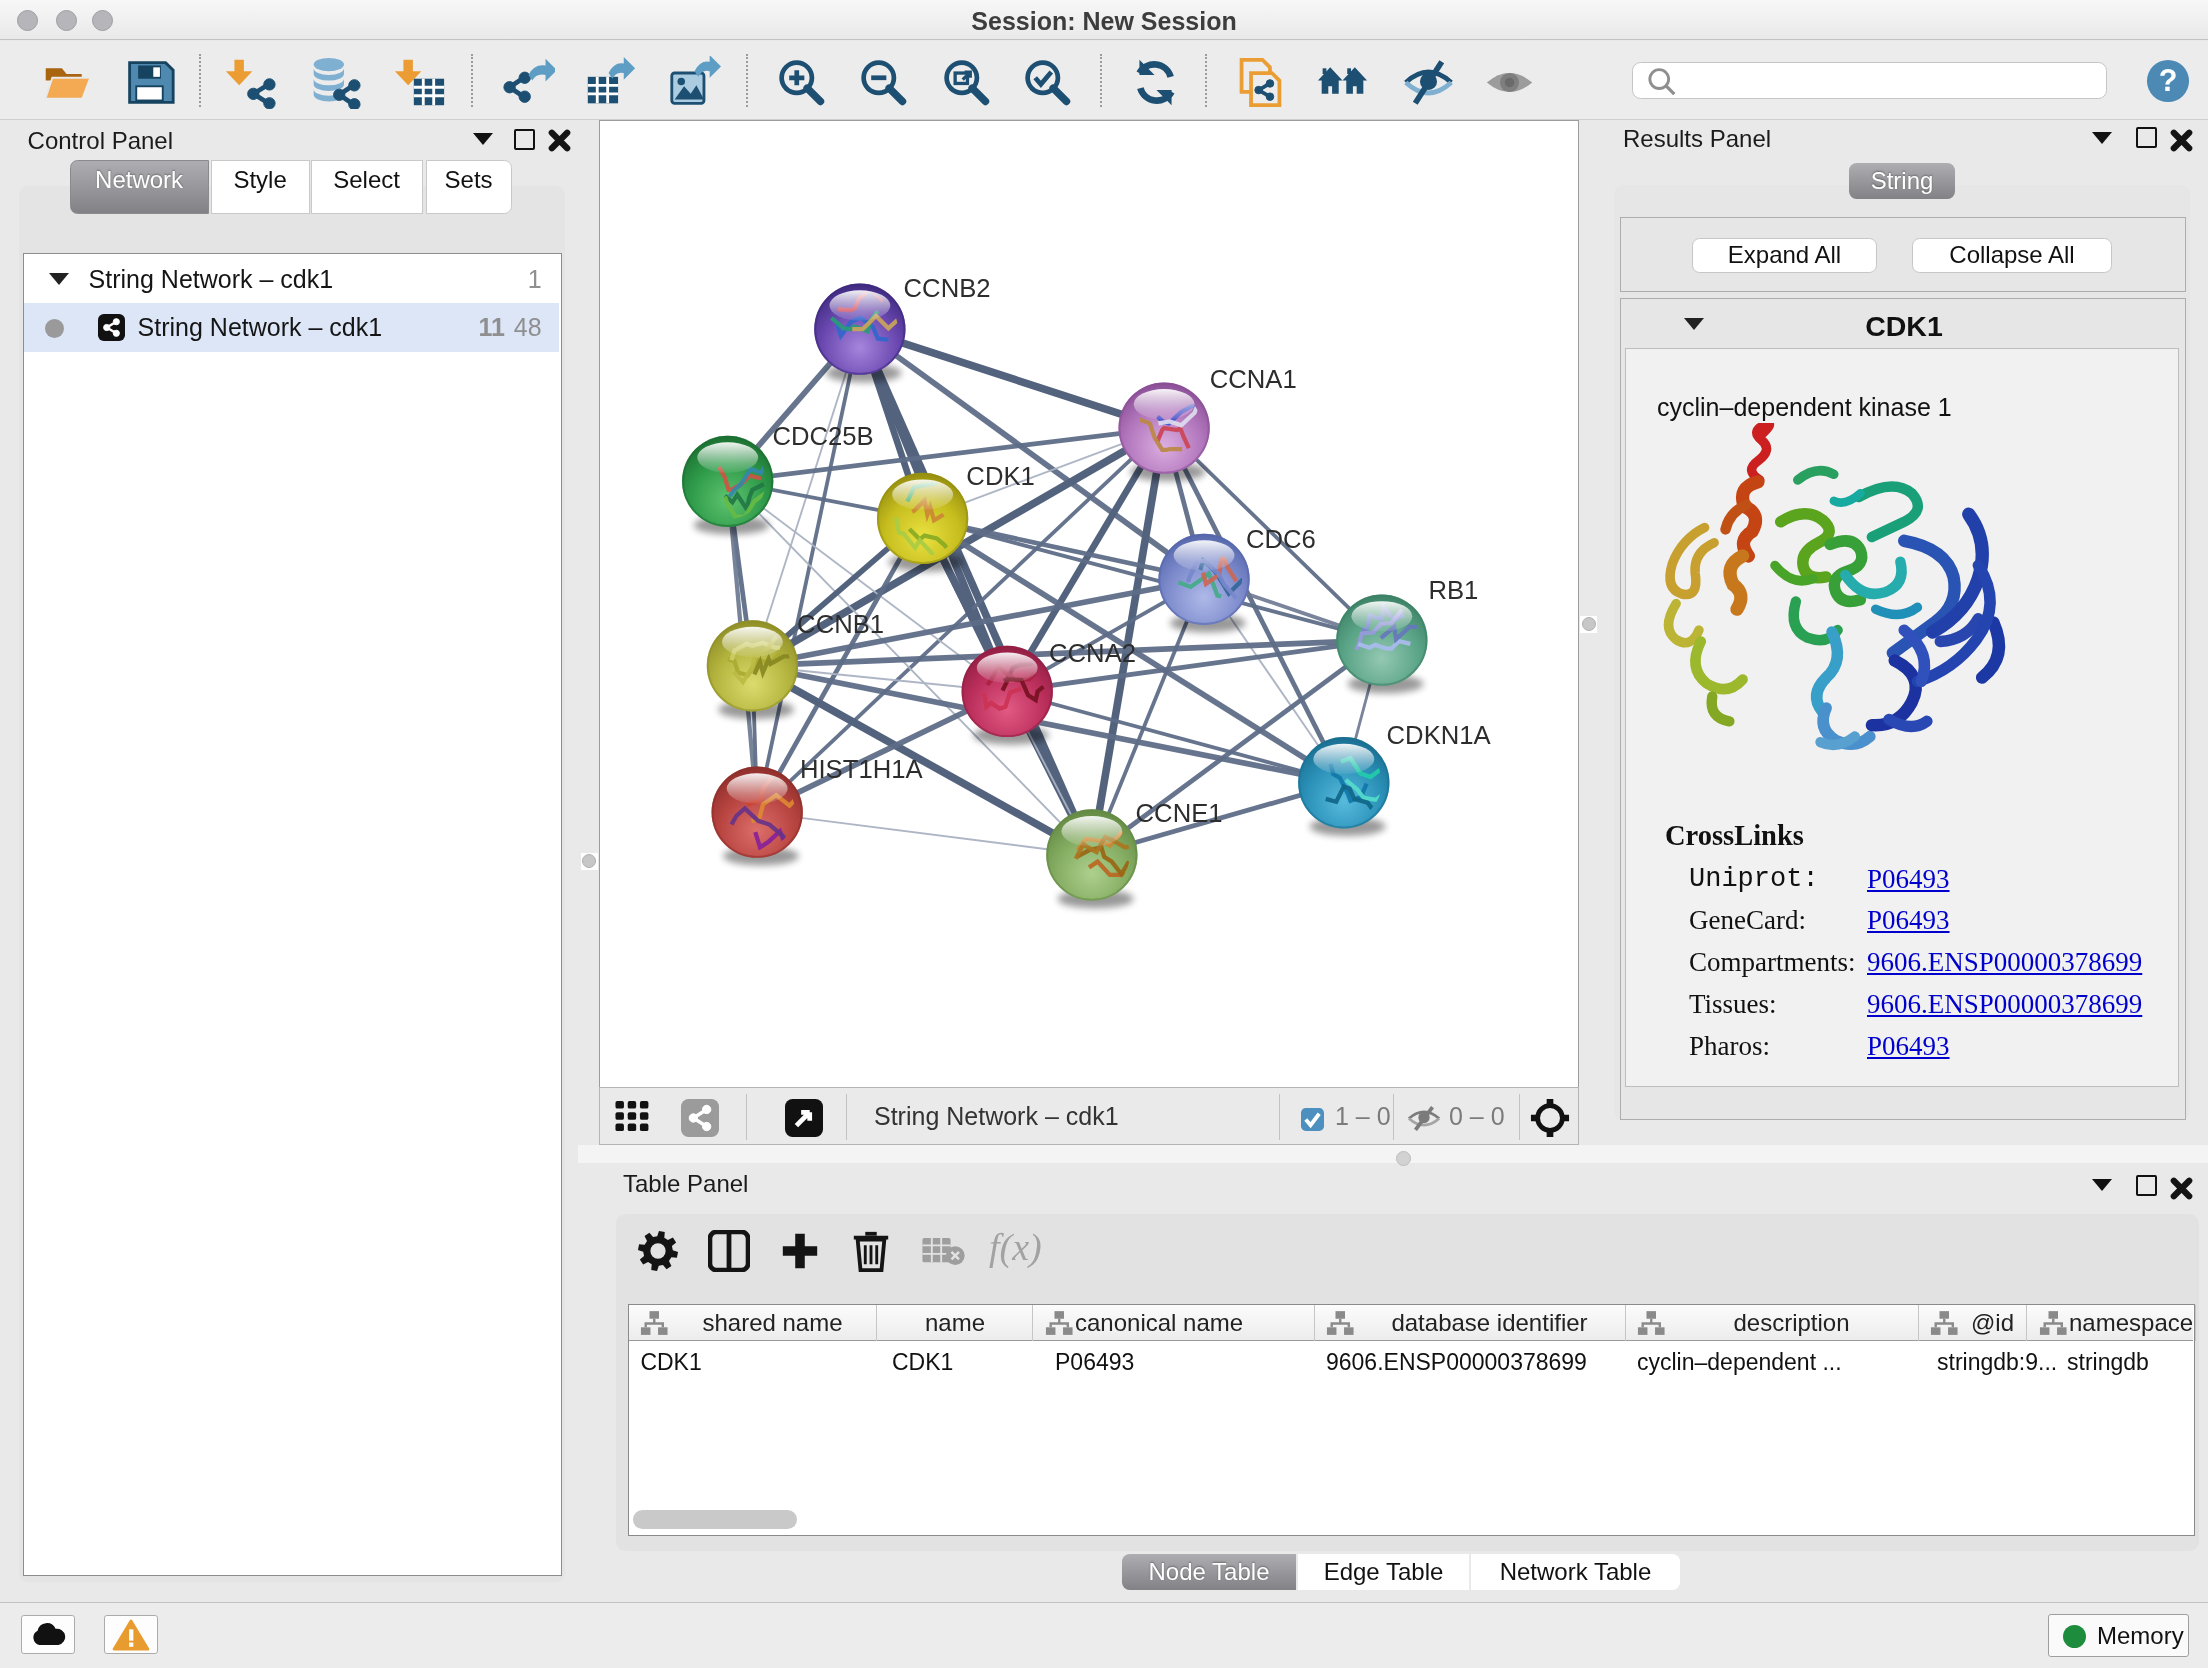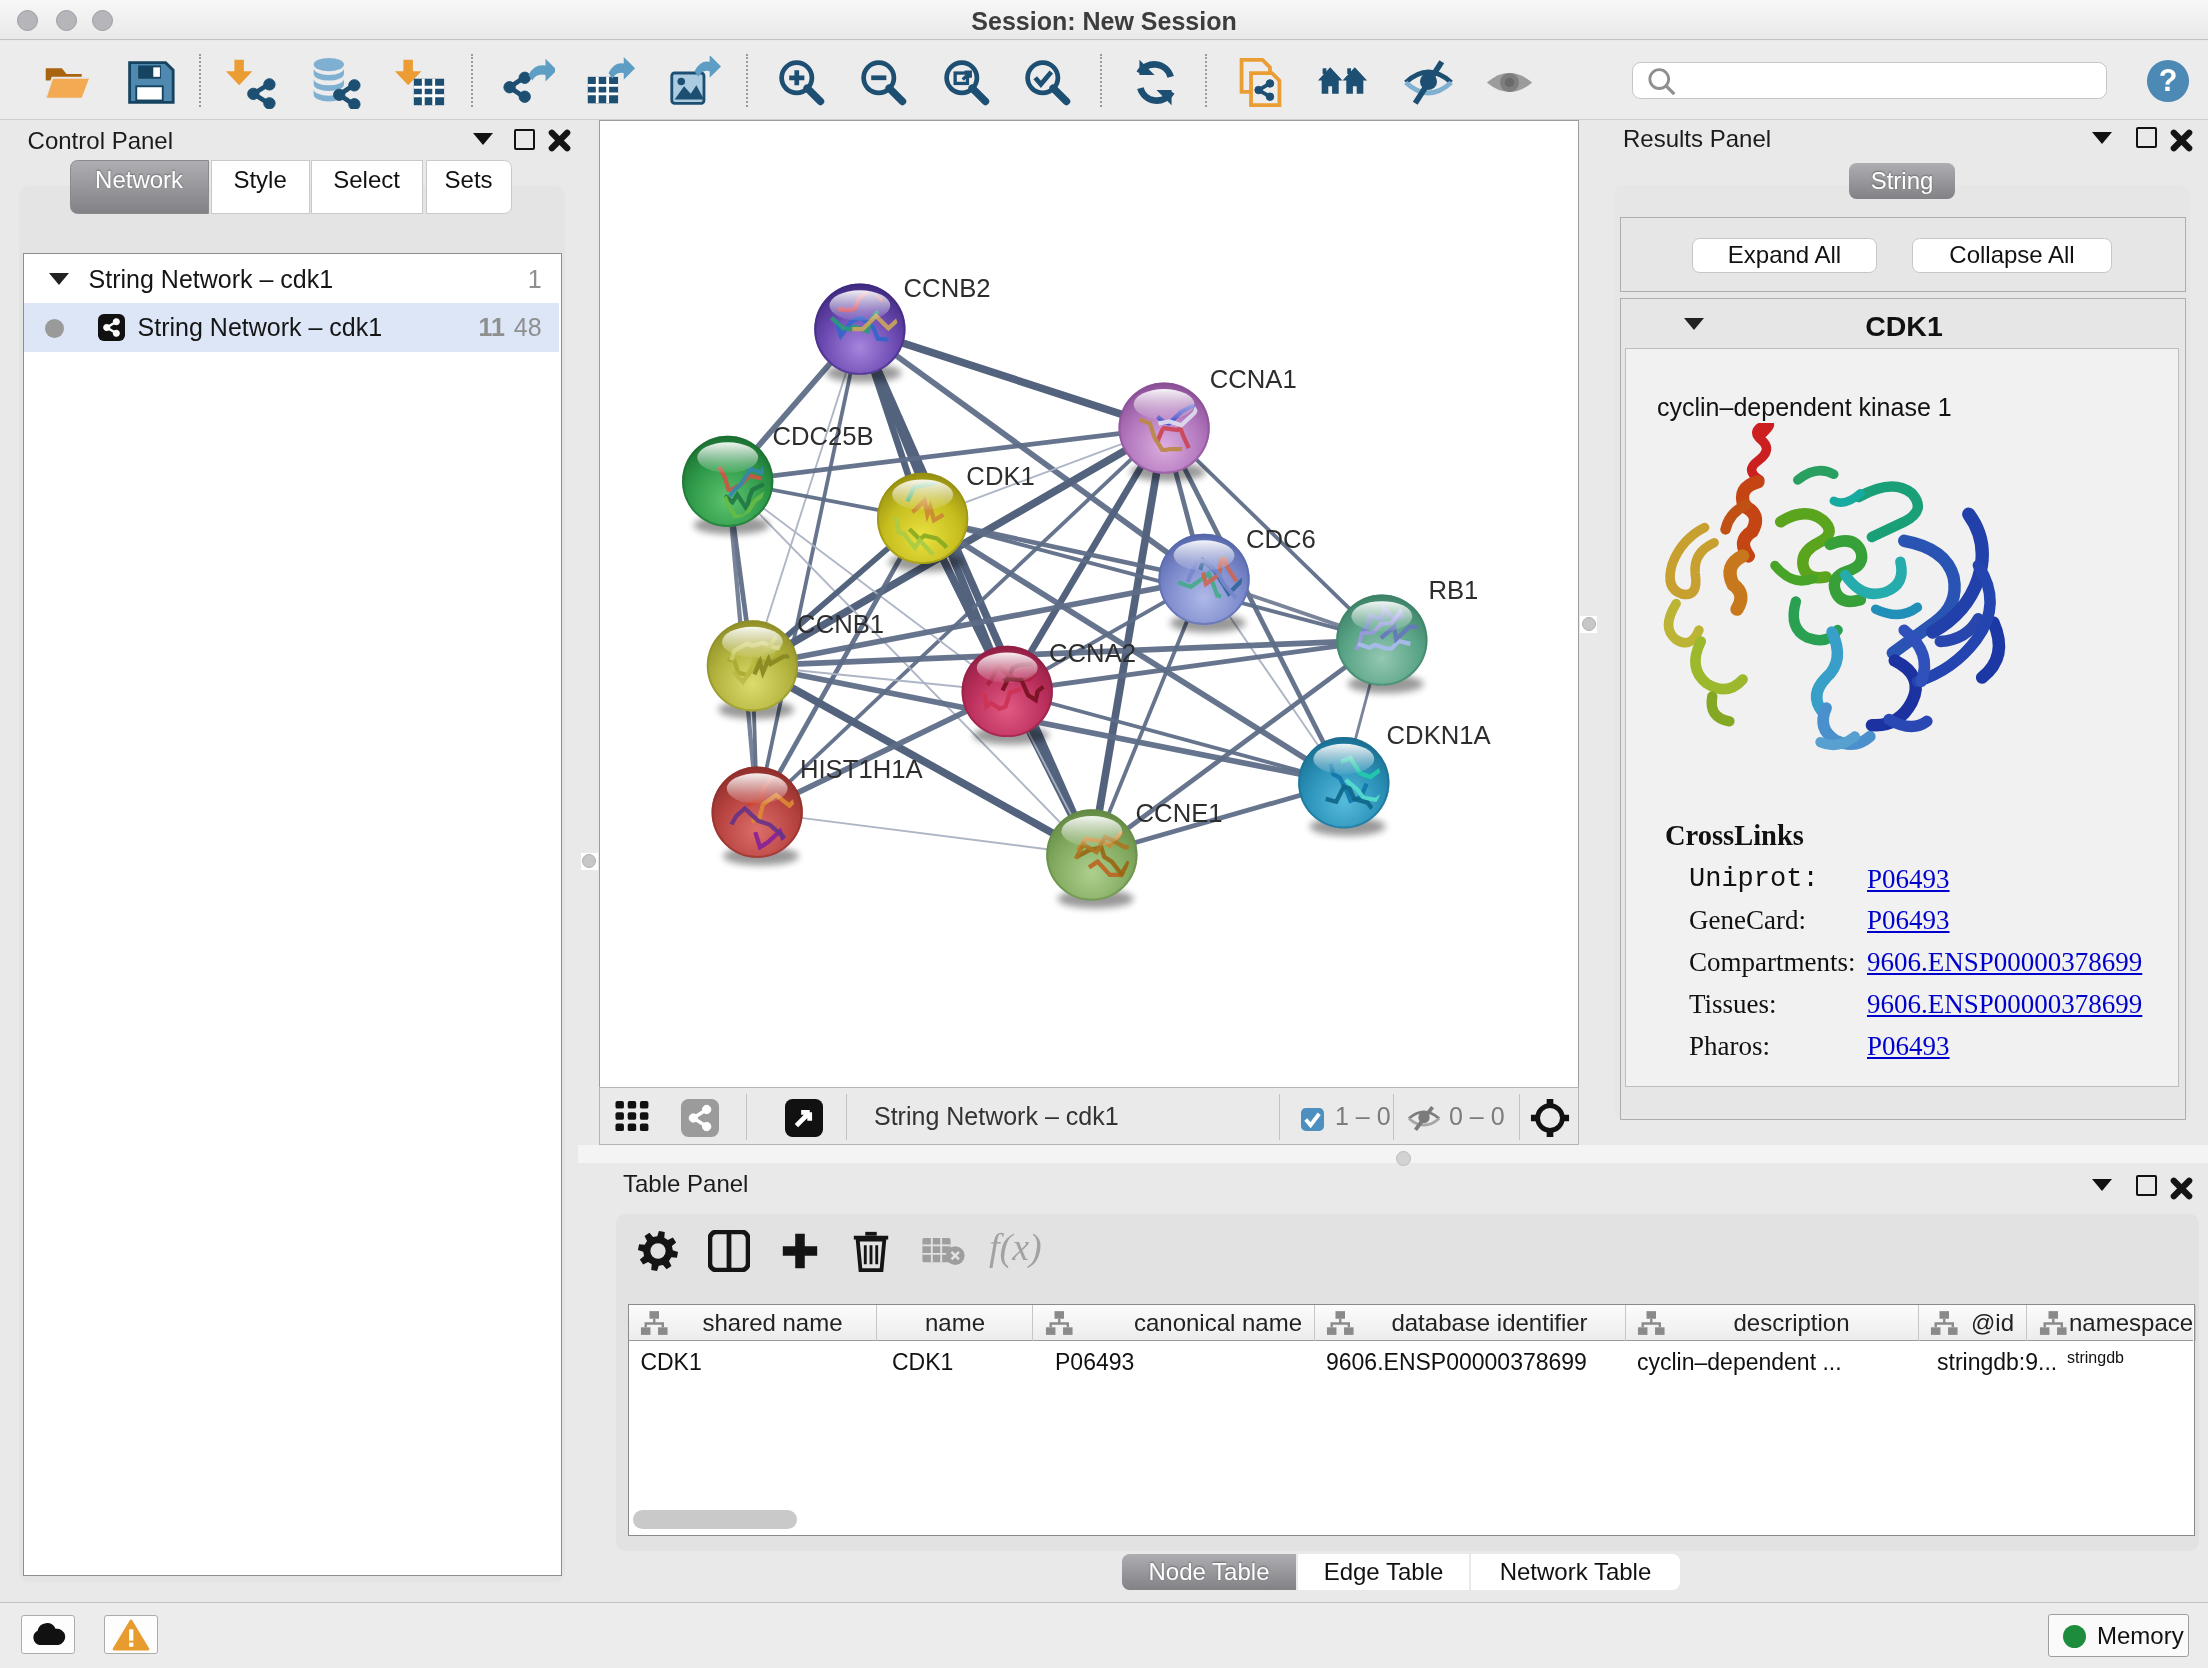--- a/index.html
+++ b/index.html
@@ -661,21 +661,21 @@
       <div class="abs th" style="left:248px;width:156px;top:3.8px;text-align:center;">name</div>
       <div class="abs" style="left:404px;top:0;width:282px;height:36px;border-right:1px solid #c6c6c6;"></div>
       <svg class="abs" style="left:416px;top:4.8px;" width="28.5" height="27" viewBox="0 0 30 28">
         <g fill="#8a8a8a">
           <rect x="10" y="1" width="10" height="8"></rect>
           <rect x="1" y="18" width="10" height="8"></rect>
           <rect x="19" y="18" width="10" height="8"></rect>
           <path d="M15 9 v5 M6 18 v-4 h18 v4" stroke="#8a8a8a" stroke-width="2.5" fill="none"></path>
         </g>
       </svg>
-      <div class="abs th" style="left:471px;width:236px;top:3.8px;text-align:center;white-space:nowrap;overflow:hidden;">canonical name</div>
+      <div class="abs th" style="left:446px;width:236px;top:3.8px;white-space:nowrap;overflow:hidden;">canonical name</div>
       <div class="abs" style="left:686px;top:0;width:311px;height:36px;border-right:1px solid #c6c6c6;"></div>
       <svg class="abs" style="left:697px;top:4.8px;" width="28.5" height="27" viewBox="0 0 30 28">
         <g fill="#8a8a8a">
           <rect x="10" y="1" width="10" height="8"></rect>
           <rect x="1" y="18" width="10" height="8"></rect>
           <rect x="19" y="18" width="10" height="8"></rect>
           <path d="M15 9 v5 M6 18 v-4 h18 v4" stroke="#8a8a8a" stroke-width="2.5" fill="none"></path>
         </g>
       </svg>
       <div class="abs th" style="left:728px;width:265px;top:3.8px;text-align:center;white-space:nowrap;overflow:hidden;">database identifier</div>
@@ -710,21 +710,21 @@
       </svg>
       <div class="abs th" style="left:1440px;width:124px;top:3.8px;text-align:center;white-space:nowrap;overflow:hidden;">namespace</div>
     </div>
   <div class="abs" style="left:0;top:38px;width:1564px;height:34px;">
       <div class="abs" style="left:11.4px;top:5.7px;font-size:23px;color:#111;">CDK1</div>
       <div class="abs" style="left:263px;top:5.7px;font-size:23px;color:#111;">CDK1</div>
       <div class="abs" style="left:426px;top:5.7px;font-size:23px;color:#111;">P06493</div>
       <div class="abs" style="left:697px;top:5.7px;font-size:23px;color:#111;">9606.ENSP00000378699</div>
       <div class="abs" style="left:1008px;top:5.7px;font-size:23px;color:#111;">cyclin–dependent ...</div>
       <div class="abs" style="left:1308px;top:5.7px;font-size:23px;color:#111;">stringdb:9...</div>
-      <div class="abs" style="left:1438px;top:5.7px;font-size:16px;color:#111;">stringdb</div>
+      <div class="abs" style="left:1438px;top:5.7px;font-size:23px;color:#111;">stringdb</div>
     </div>
   <div class="abs" style="left:3.8px;top:205px;width:164px;height:19px;background:#c9c9c9;border-radius:9.5px;"></div>
 </div>
 <div class="abs tab graybtn" style="left:1122px;width:174px;top:1554px;height:36px;line-height:36px;border:none;border-radius:7.6px 0 0 7.6px;">Node Table</div>
 <div class="abs tab" style="left:1298px;width:171px;top:1554px;height:36px;line-height:36px;border:none;">Edge Table</div>
 <div class="abs tab" style="left:1471px;width:209px;top:1554px;height:36px;line-height:36px;border:none;border-radius:0 7.6px 7.6px 0;">Network Table</div>
 
 <div class="abs" style="left:0;top:1602px;width:2208px;height:67px;background:#ececec;border-top:1px solid #c2c2c2;"></div>
 <div class="abs" style="left:21px;top:1615px;width:54px;height:39px;background:#fdfdfd;border:1.9px solid #ababab;border-radius:2.9px;">
 <svg width="36" height="25" viewBox="0 0 38 26" style="position:absolute;left:7.6px;top:5.7px;">

